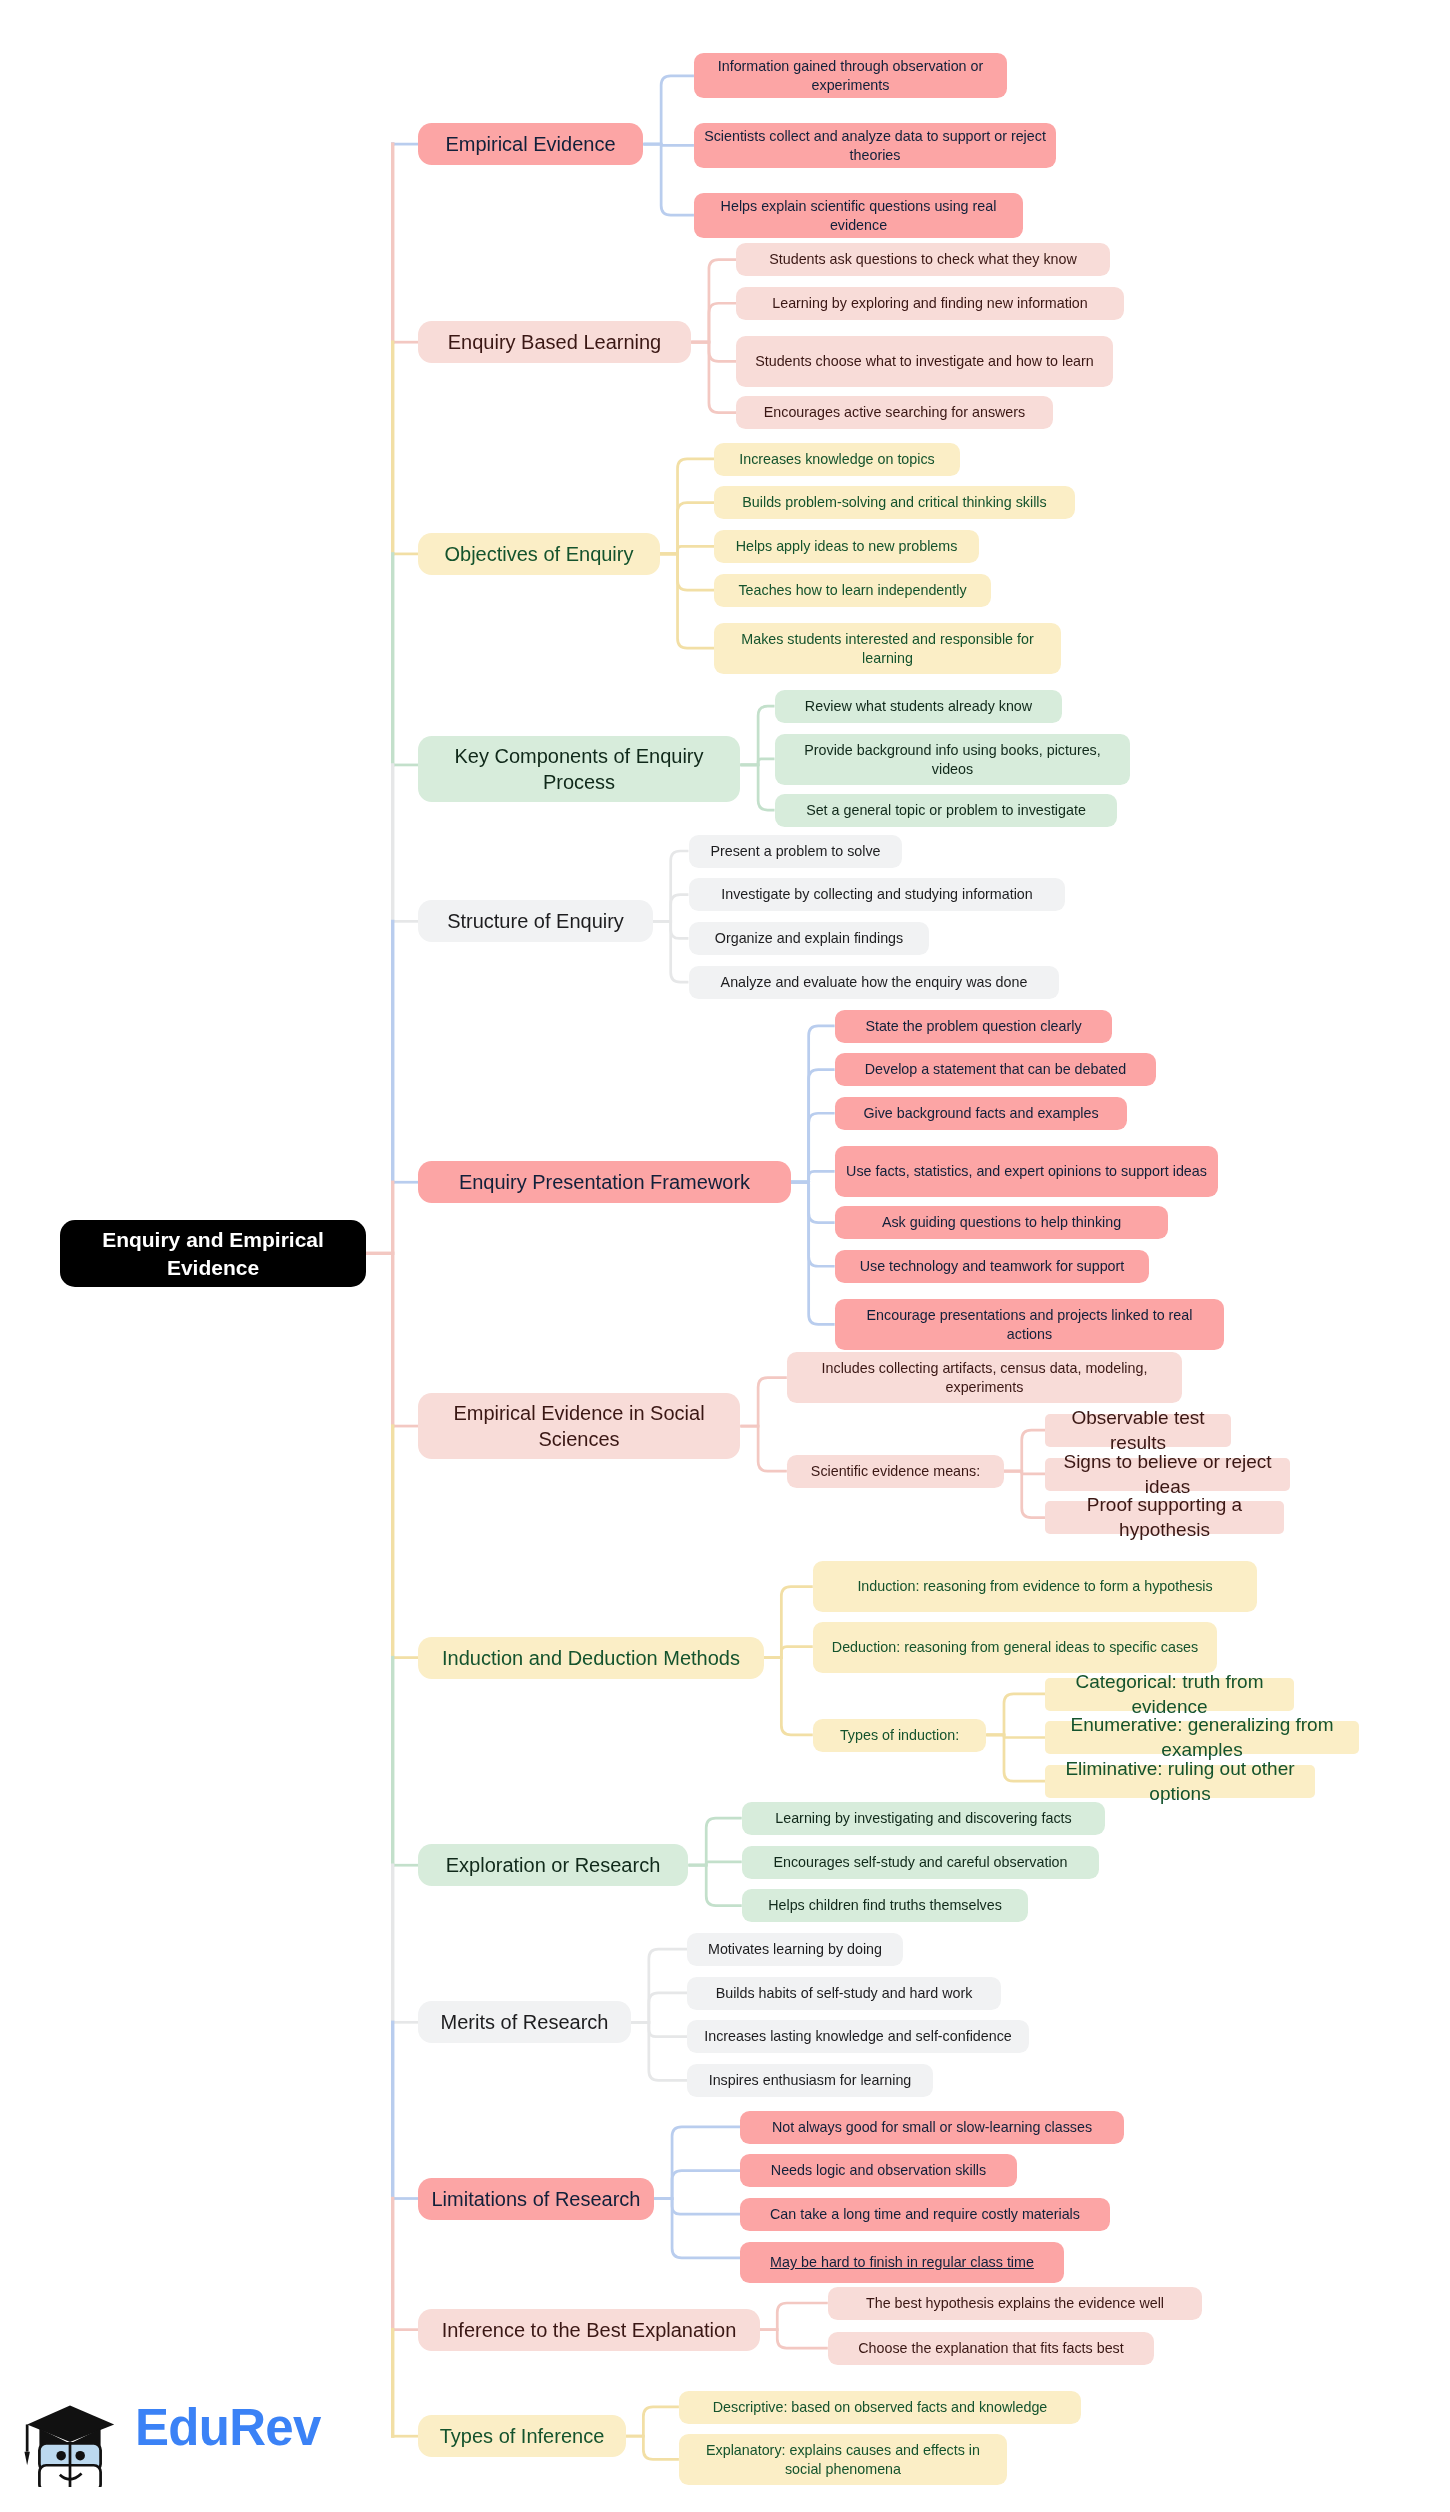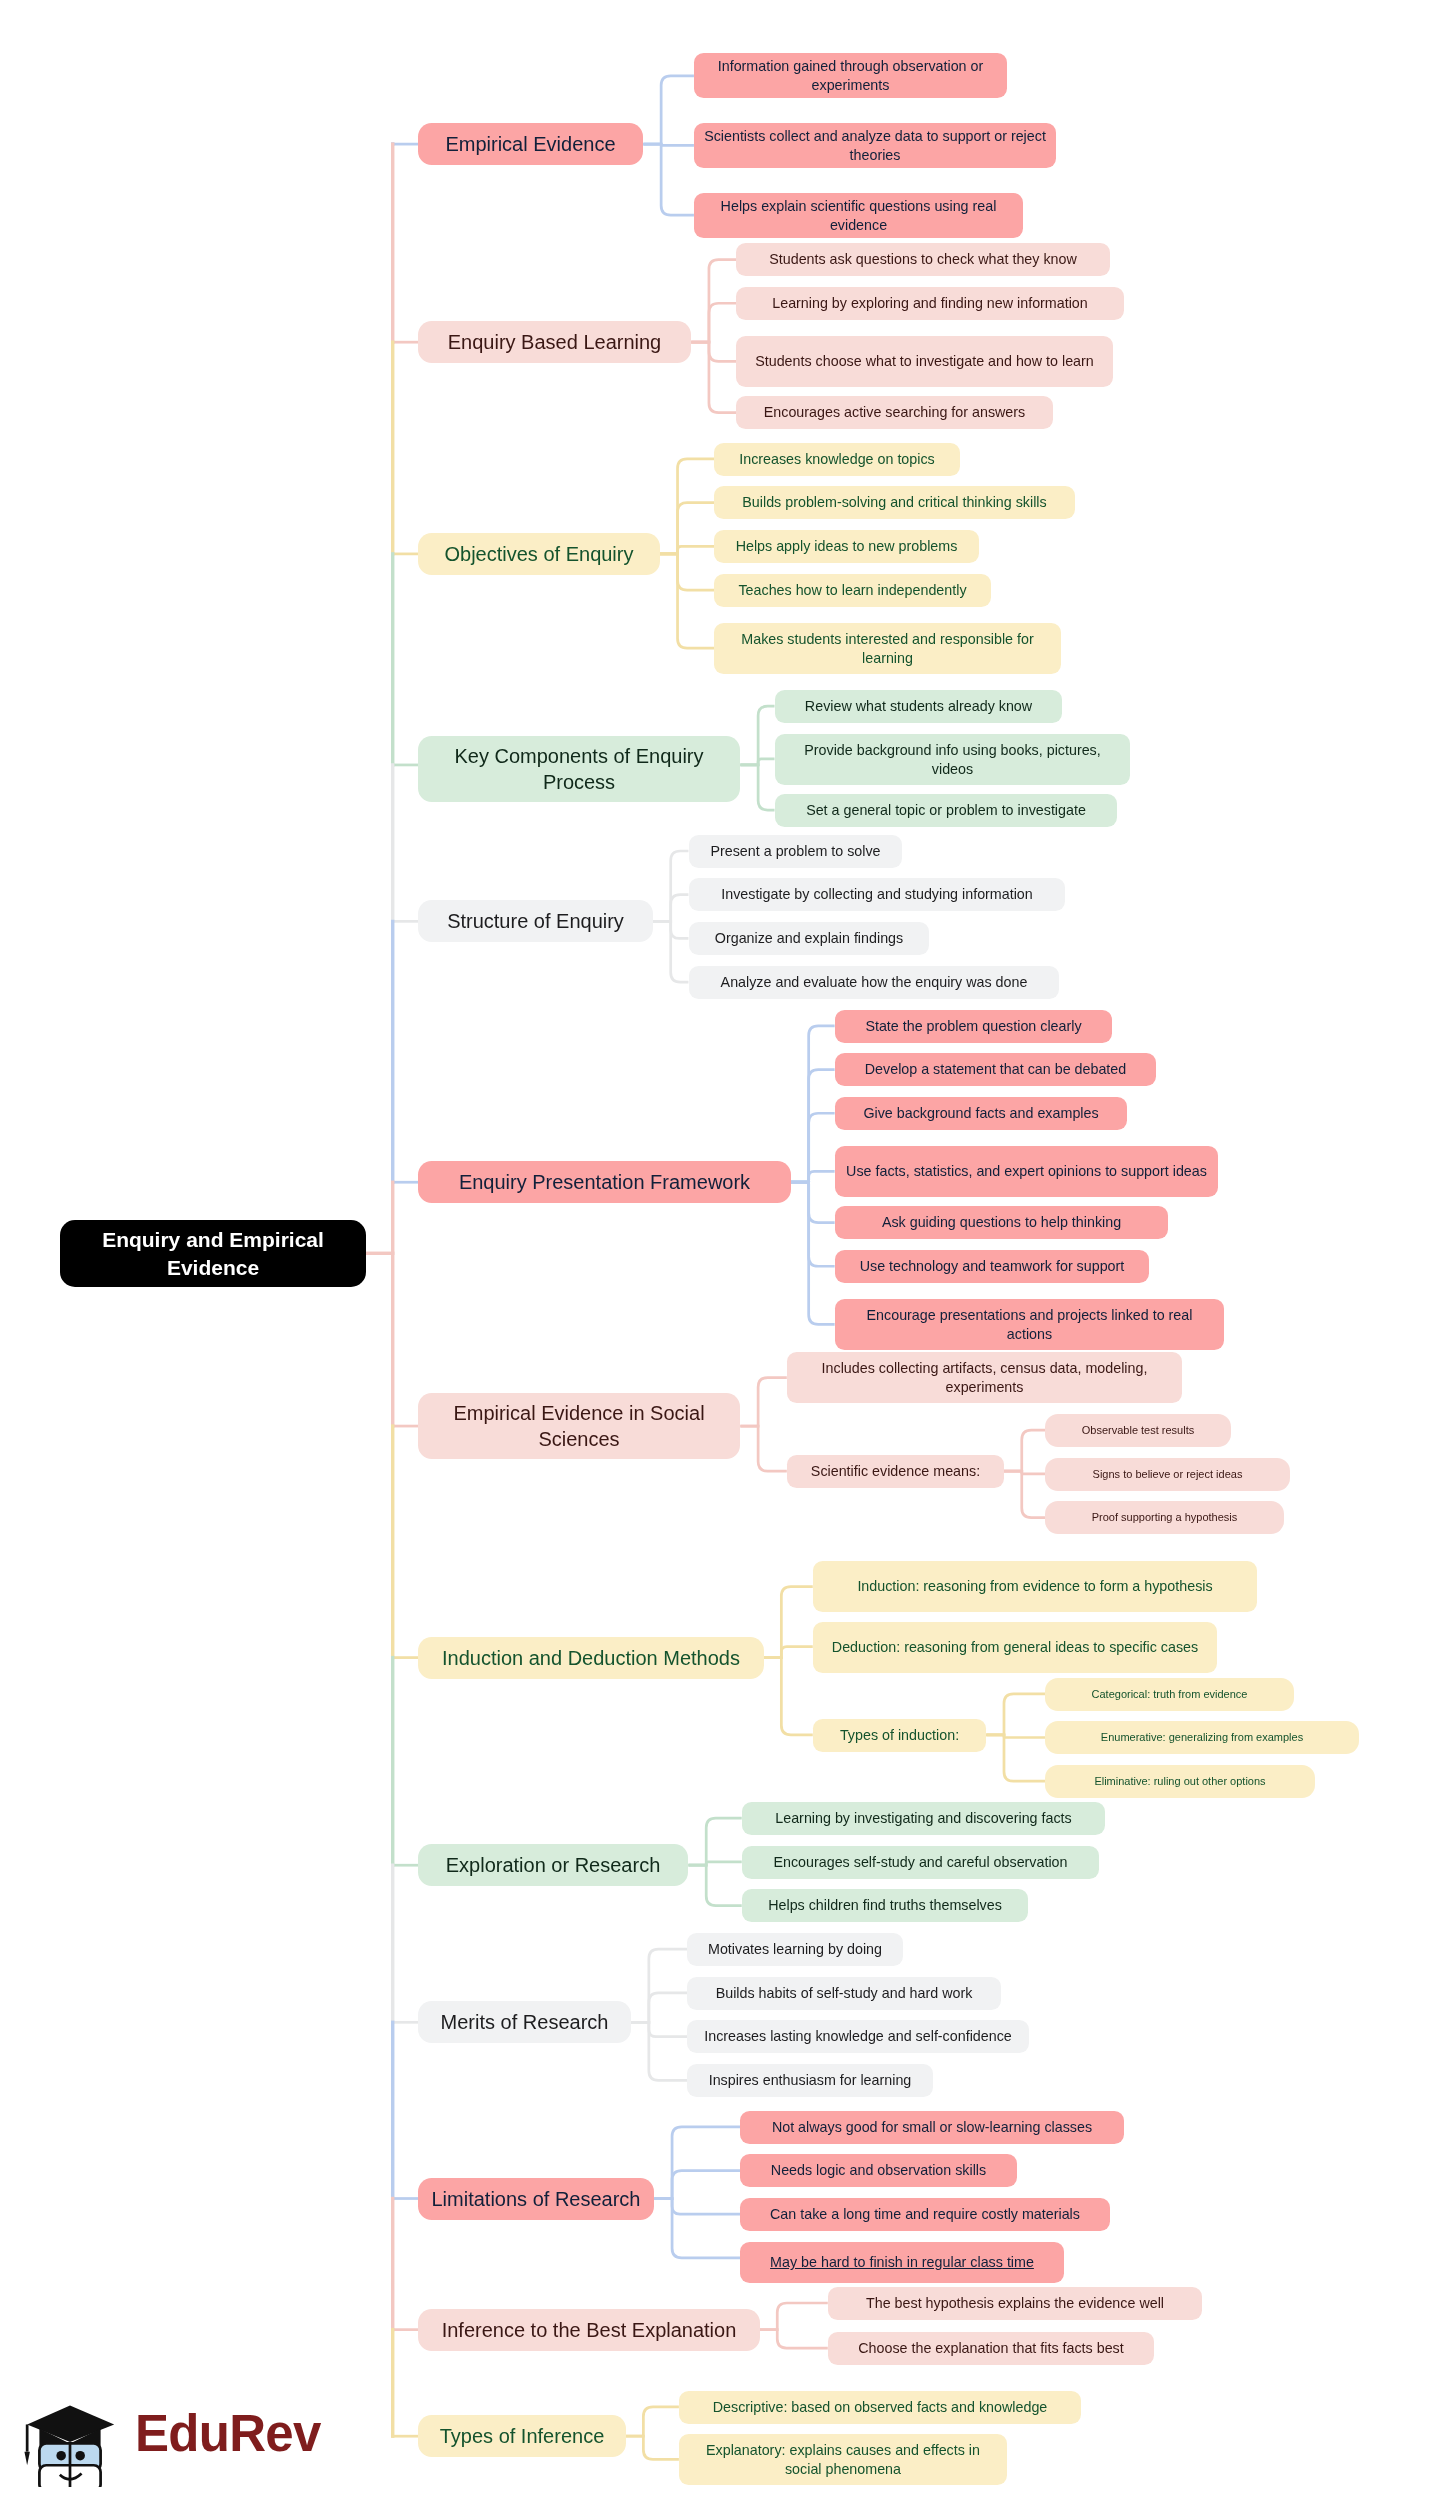--- a/index.html
+++ b/index.html
@@ -6,29 +6,29 @@
   body{width:1450px;height:2512px;position:relative;
        font-family:"Liberation Sans", sans-serif;-webkit-font-smoothing:antialiased;}
   #canvas{position:absolute;left:0;top:0;width:1450px;height:2512px;overflow:hidden;}
   svg#links{position:absolute;left:0;top:0;width:1450px;height:2512px;pointer-events:none;}
   .node{position:absolute;box-sizing:border-box;display:flex;align-items:center;
         justify-content:center;text-align:center;border-radius:12.3px;
         padding:4.1px 9.6px;line-height:1.30;}
   .root{background:#000;color:#fff;font-weight:bold;font-size:21px;border-radius:15px;}
   .lvl1{font-size:20px;border-radius:13.7px;}
   .lvl2{font-size:14.3px;border-radius:9.6px;}
-  .lvl3{font-size:11px;border-radius:13px;}
+  .lvl3{font-size:19px;border-radius:5px;}
   .c-blue  {background:#fca5a5;color:#11203a;}
   .c-pink  {background:#f8dcd8;color:#3a1714;}
   .c-yellow{background:#fbeec6;color:#14532d;}
   .c-green {background:#d7ecdb;color:#10291a;}
   .c-grey  {background:#f1f2f3;color:#1d1d1f;}
   #logo{position:absolute;left:19px;top:2385px;width:287px;height:102px;}
-  #logo .word{position:absolute;left:116px;top:19px;font-size:51px;font-weight:bold;
-              color:#7f1d1d;letter-spacing:-0.7px;font-family:"Liberation Sans",sans-serif;}
+  #logo .word{position:absolute;left:116px;top:13px;font-size:51px;font-weight:bold;
+              color:#3b82f6;letter-spacing:-0.7px;font-family:"Liberation Sans",sans-serif;}
 </style>
 </head>
 <body>
 
 <div id="canvas">
   <svg id="links" viewBox="0 0 2123 3678" width="1450" height="2512">
       <path d="M575 211 L575 211" stroke="#b9cdee" stroke-width="5" fill="none" stroke-linecap="square"></path>
       <path d="M575 211 L612 211" stroke="#b9cdee" stroke-width="4" fill="none" stroke-linecap="square"></path>
       <path d="M942 211 L968 211 L968 125 Q968 111 982 111 L1016 111" stroke="#b9cdee" stroke-width="4" fill="none"></path>
       <path d="M942 211 L968 211 L968 212 Q968 213 969 213 L1016 213" stroke="#b9cdee" stroke-width="4" fill="none"></path>

